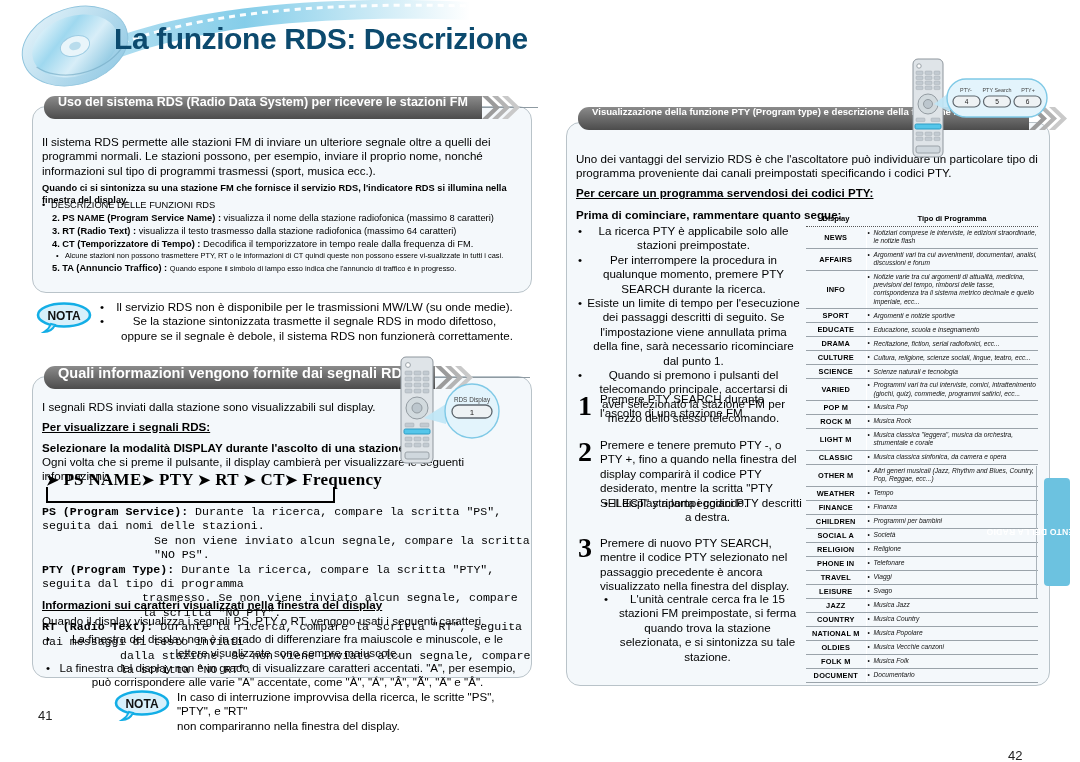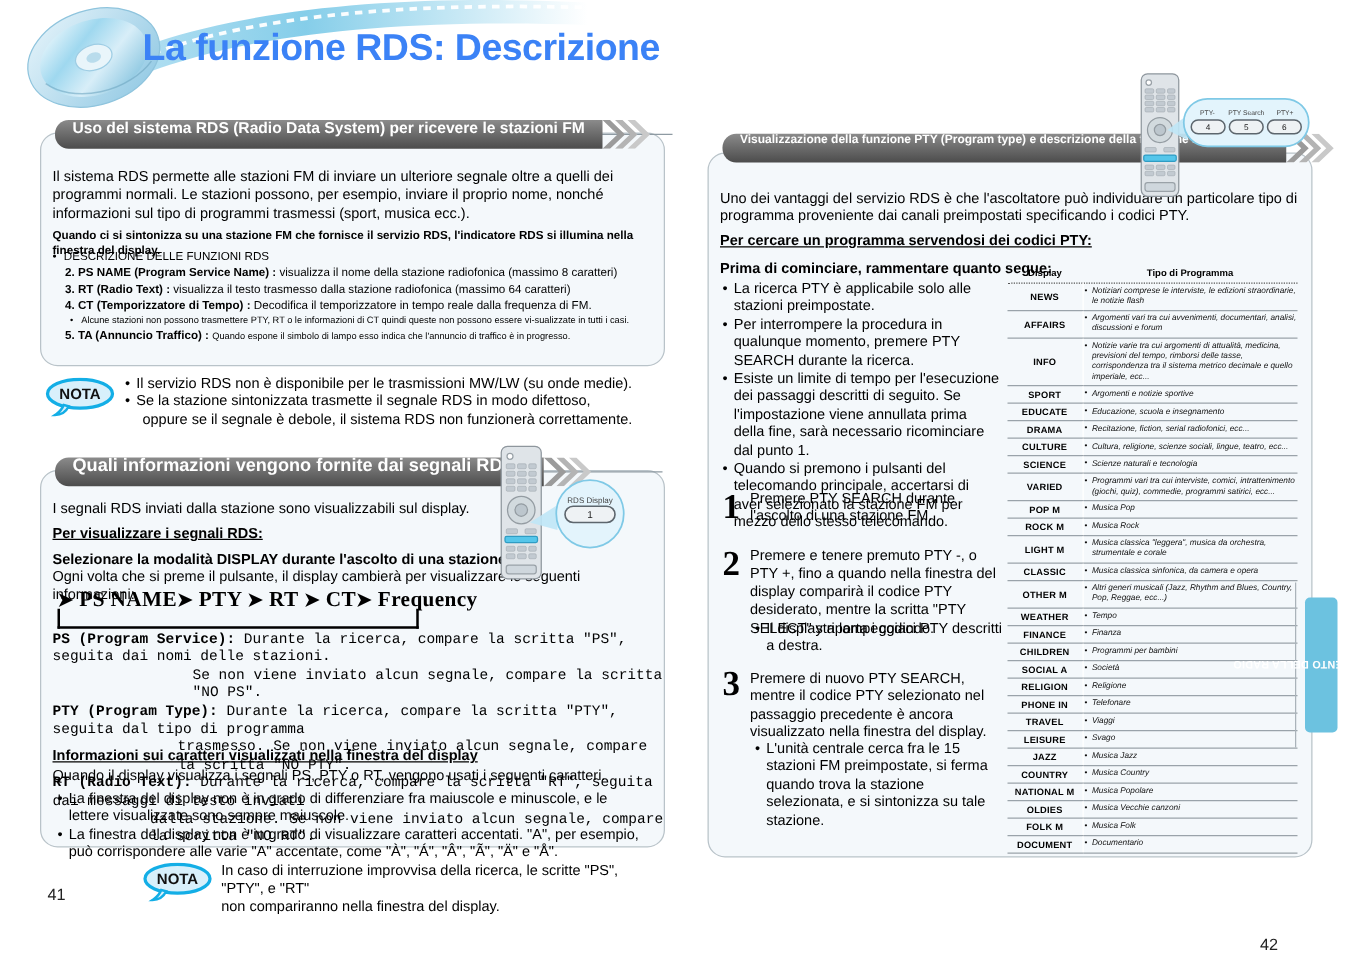--- a/index.html
+++ b/index.html
@@ -9,21 +9,21 @@
     font-family:"Liberation Sans","DejaVu Sans",sans-serif;
     color:#000;
     position:relative;
   }
   
   .hero{position:absolute;left:0;top:0;width:560px;height:98px;overflow:hidden;}
   .hero svg{display:block;}
   .page-title{
     position:absolute;left:114px;top:22px;
     font-size:30px;font-weight:bold;letter-spacing:-0.4px;
-    color:#3b82f6;white-space:nowrap;
+    color:#0c4a6e;white-space:nowrap;
     font-family:"Liberation Sans","DejaVu Sans",sans-serif;
   }
   
   .panel{
     position:absolute;
     background:#f4f8fb;
     border:1px solid #b9c3c9;
     border-radius:14px;
   }
   .panel.p-left1{left:32px;top:106px;width:498px;height:185px;}
@@ -48,21 +48,21 @@
   #banner3{left:578px;top:107px;font-size:9.6px;}
 
   
   .tx{position:absolute;}
   .p1{font-size:11.6px;line-height:14.4px;}
   .small{font-size:9.3px;line-height:12px;}
   .tiny{font-size:7.4px;line-height:9.6px;}
   .b{font-weight:bold;}
   .u{text-decoration:underline;}
 
-  ul.bl{margin:0;padding:0;list-style:none;}
+  ul.bl{margin:0;padding:0;list-style:none;text-align:center;}
   ul.bl li{position:relative;padding-left:9px;}
   ul.bl li:before{content:"•";position:absolute;left:0;top:0;}
 
   
   .nota{position:absolute;width:56px;height:30px;}
   .nota svg{display:block;}
 
   
   .flow{
     position:absolute;font-family:"Liberation Serif","DejaVu Serif",serif;

